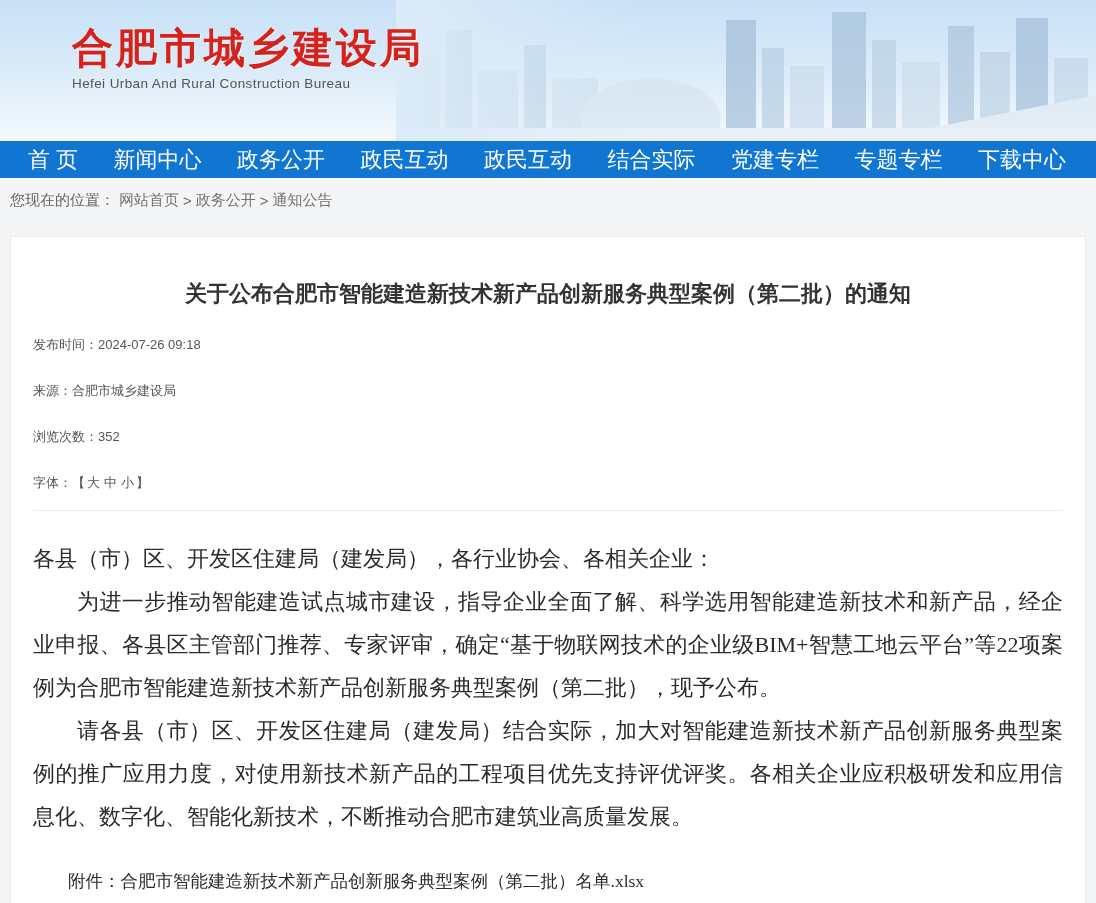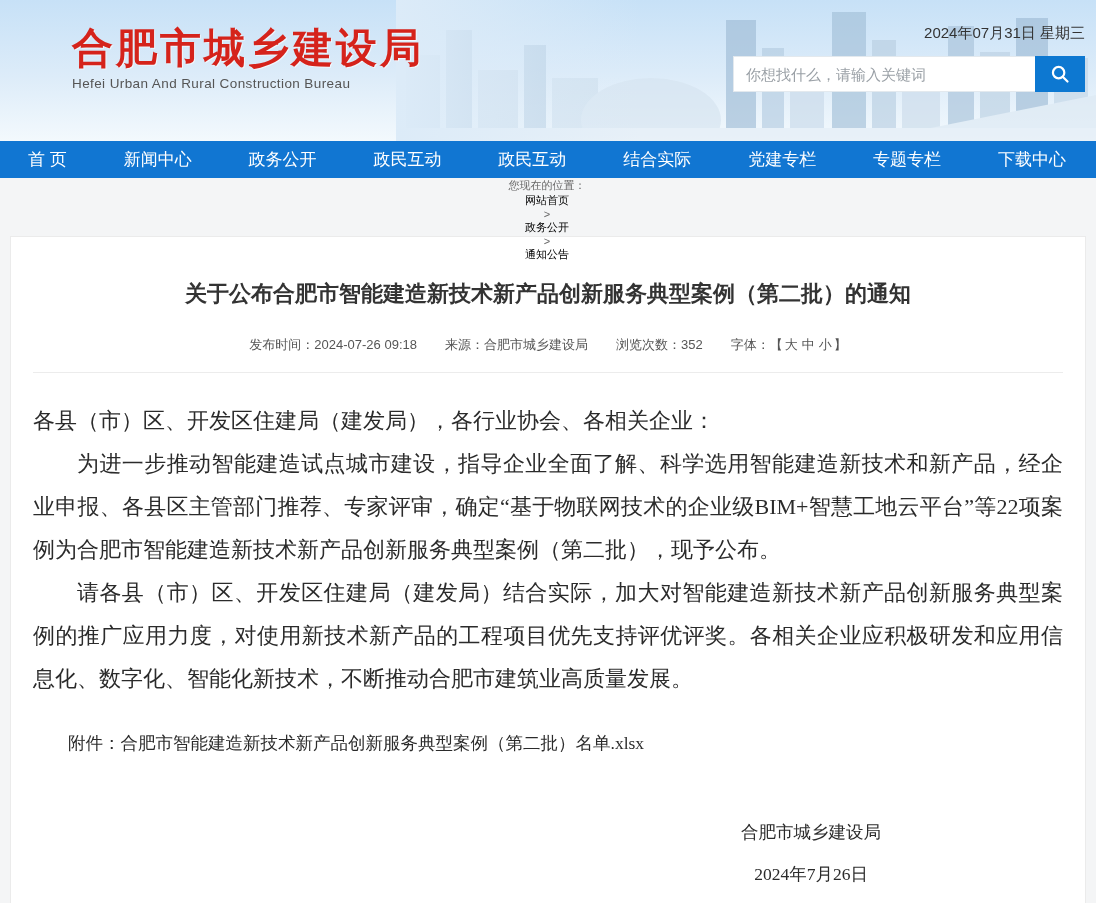--- a/index.html
+++ b/index.html
@@ -98,38 +98,37 @@
   .nav {
     height: 37px;
     background: #1176d2;
     display: flex;
     align-items: center;
     justify-content: space-between;
     padding: 0 30px 0 28px;
   }
   .nav-item {
     color: #ffffff;
-    font-size: 17px;
+    font-size: 22px;
     line-height: 37px;
     cursor: pointer;
     white-space: nowrap;
   }
 
   
   .breadcrumb {
     height: 58px;
     display: flex;
     align-items: center;
     padding: 0 8px 14px 10px;
-    font-size: 11px;
+    font-size: 15px;
     color: #666;
-    flex-direction: column;
   }
   .breadcrumb span { margin-right: 4px; }
-  .crumb-link { cursor: pointer; color: #000000; text-align: right; }
+  .crumb-link { cursor: pointer; color: #737373; text-align: right; }
 
   
   .card {
     margin: 0 10px;
     background: #ffffff;
     border: 1px solid #ebebeb;
     min-height: 670px;
     padding: 42px 22px 40px 22px;
   }
   .article-title {
@@ -147,20 +146,21 @@
   }
   .meta-row {
     margin-top: 26px;
     display: flex;
     justify-content: center;
     gap: 28px;
     font-size: 13px;
     color: #555;
     padding-bottom: 18px;
     border-bottom: 1px solid #ececec;
+    flex-direction: column;
   }
   .meta-item { white-space: nowrap; }
   .font-size-link { cursor: pointer; margin: 0 2px; }
 
   
   .article-body {
     font-family: "Liberation Serif", "DejaVu Serif", serif;
     font-size: 22px;
     color: #2b2b2b;
     margin-top: 26px;
@@ -214,34 +214,20 @@
     <polygon points="470,141 700,95 700,141" fill="#dde9f3"></polygon>
     <rect x="0" y="128" width="700" height="13" fill="#e3edf6"></rect>
   </svg>
   <div class="skyline-fade"></div>
 
   <div class="logo-block">
     <div class="logo-cn">合肥市城乡建设局</div>
     <div class="logo-en">Hefei Urban And Rural Construction Bureau</div>
   </div>
 
-  <div class="header-right">
-    <div class="header-date">2024年07月31日 星期三</div>
-    <div class="search-bar">
-      <input class="search-input" type="text" placeholder="你想找什么，请输入关键词" style="">
-      <button class="search-button">
-        <span style="display:flex">
-          <svg width="22" height="22" viewBox="0 0 24 24" fill="none" stroke="#ffffff" stroke-width="2.4" stroke-linecap="round">
-            <circle cx="10.5" cy="10.5" r="6.2"></circle>
-            <line x1="15.2" y1="15.2" x2="20.2" y2="20.2"></line>
-          </svg>
-        </span>
-      </button>
-    </div>
-  </div>
 </div>
 
 <div class="nav">
   <div class="nav-item">首 页</div>
   <div class="nav-item">新闻中心</div>
   <div class="nav-item">政务公开</div>
   <div class="nav-item">政民互动</div>
   <div class="nav-item">政民互动</div>
   <div class="nav-item">结合实际</div>
   <div class="nav-item">党建专栏</div>

